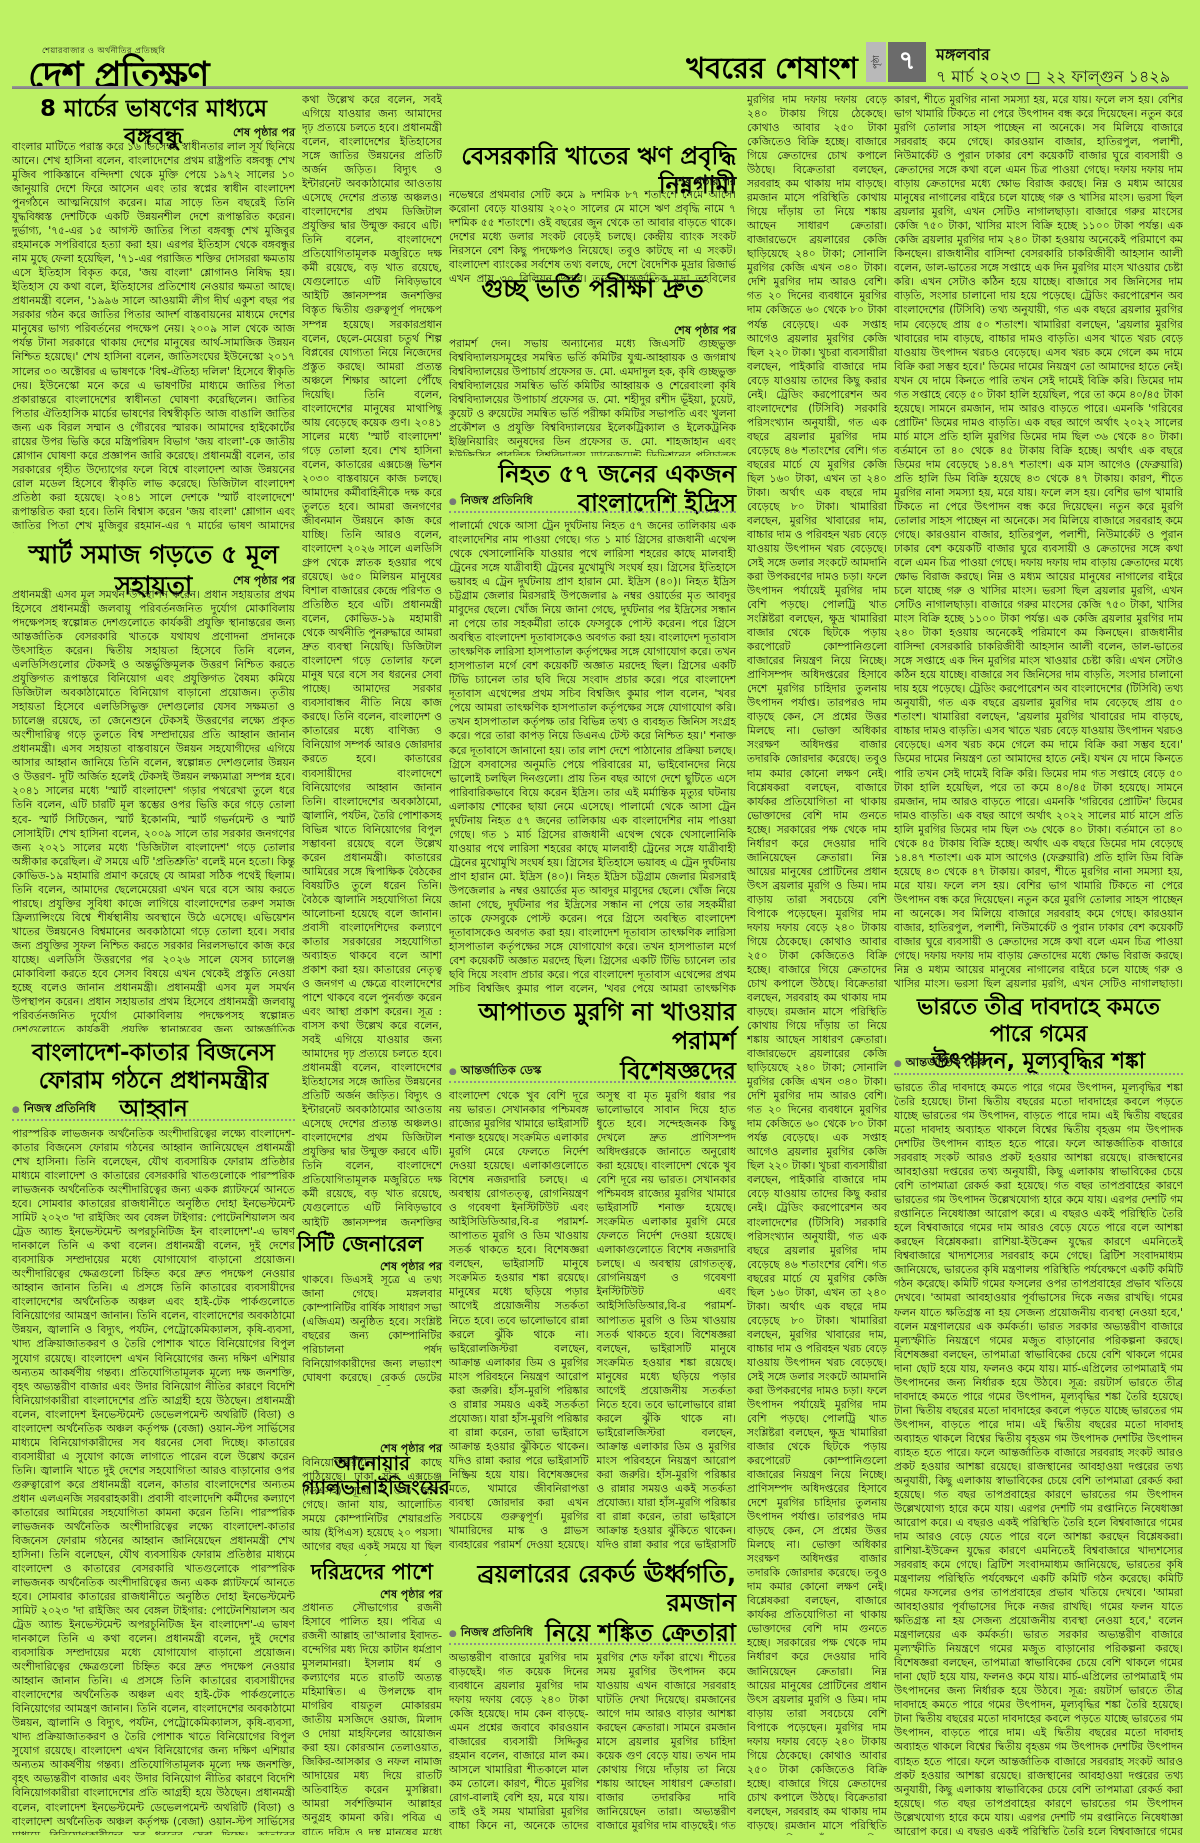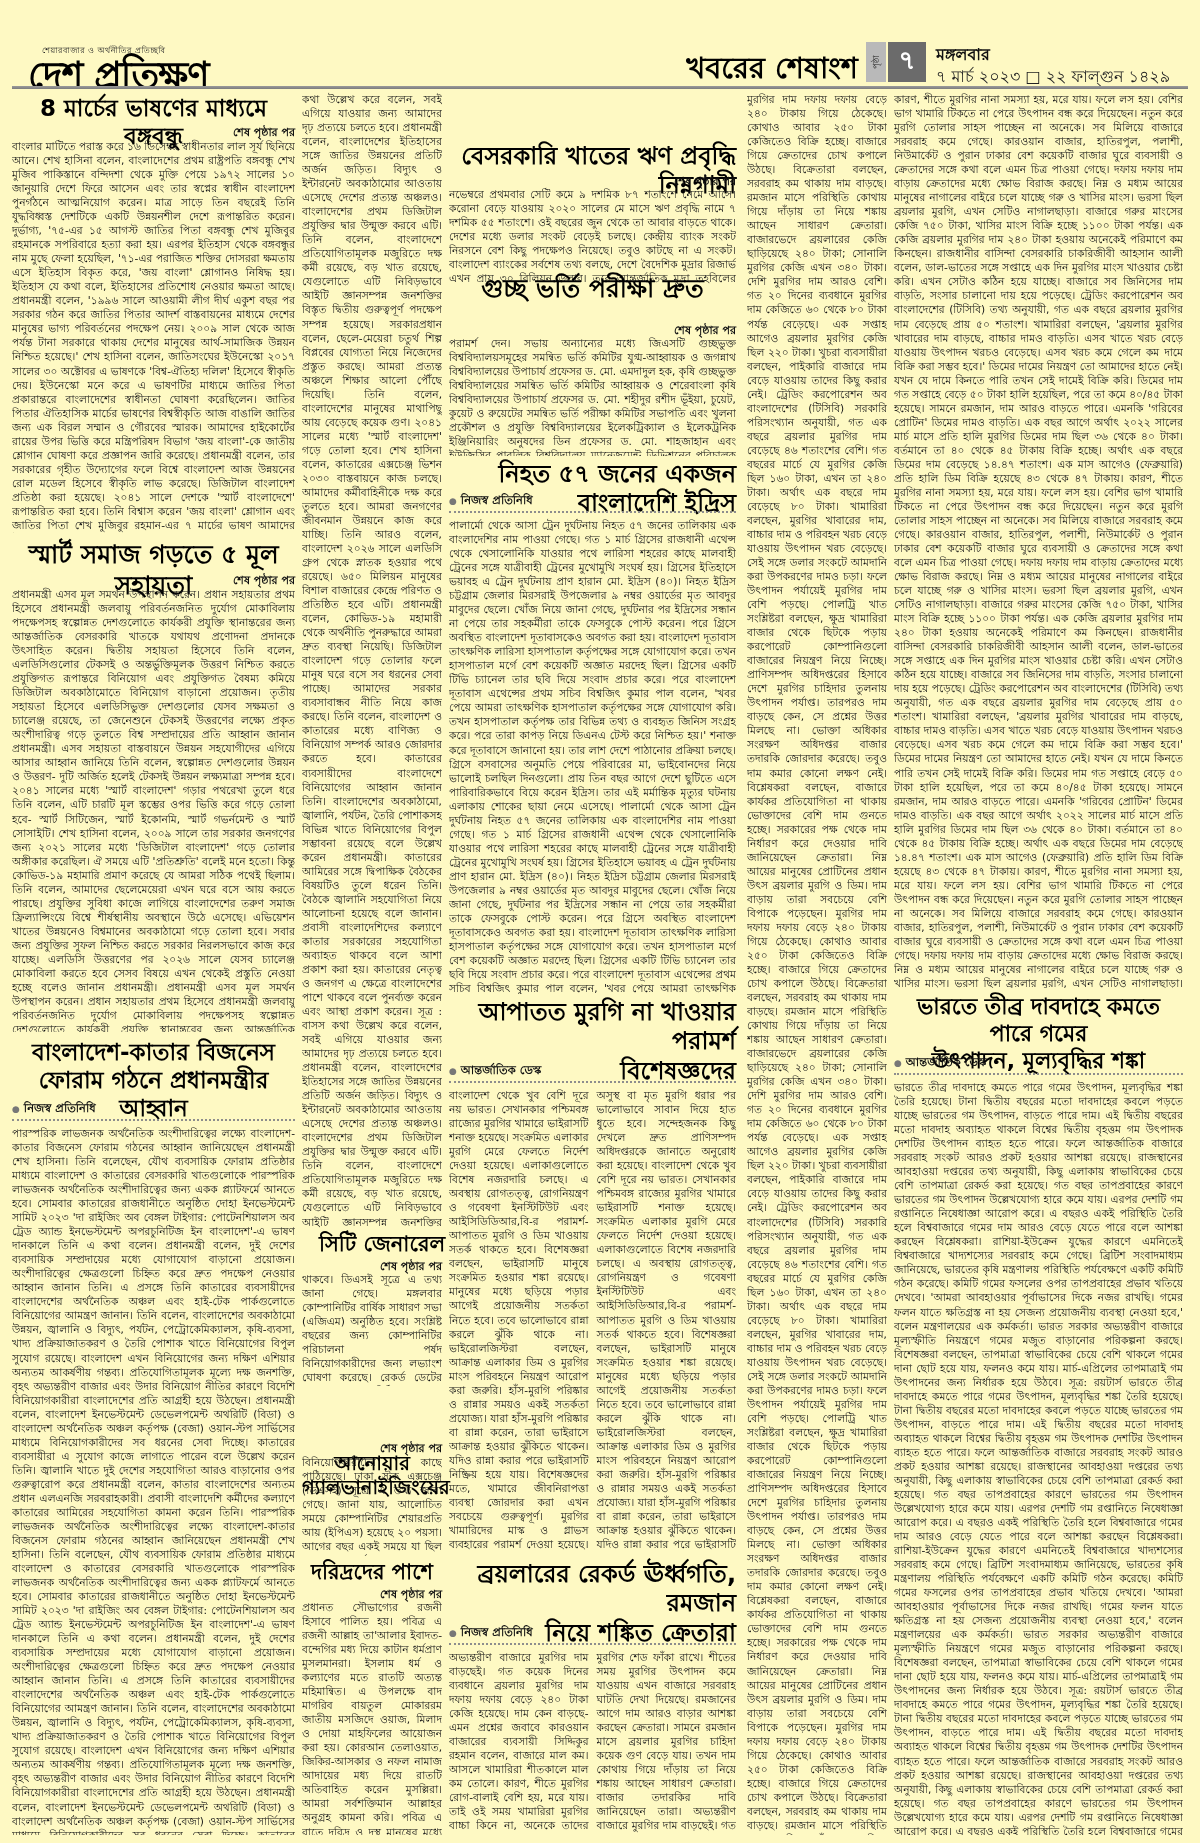--- a/index.html
+++ b/index.html
@@ -1,16 +1,16 @@
 <!DOCTYPE html>
 <html><head>
 <meta charset="utf-8">
 <style>
   html,body{margin:0;padding:0;background:#e8e8e8;}
-  #page{position:relative;width:1200px;height:1843px;background:#fef9c3;margin:0 auto;
+  #page{position:relative;width:1200px;height:1843px;background:#bef264;margin:0 auto;
         font-family:"DejaVu Sans","Liberation Sans",sans-serif;color:#111;overflow:hidden;}
   .abs{position:absolute;}
   
   .tagline{font-size:8px;color:#222;letter-spacing:.5px;}
   .logo{font-size:37px;font-weight:700;color:#000;letter-spacing:-1px;}
   .section-title{font-size:29px;font-weight:700;color:#000;}
   .pagebox-label{background:#b9b9b9;color:#222;writing-mode:vertical-rl;transform:rotate(180deg);
         font-size:8.5px;display:flex;align-items:center;justify-content:center;}
   .pagebox-num{background:#6b6b6b;color:#fff;font-size:26px;font-weight:700;
         display:flex;align-items:center;justify-content:center;}
@@ -49,21 +49,21 @@
   <div class="abs cont" style="left:12px;top:572px;width:283px;">শেষ পৃষ্ঠার পর</div>
   <div class="abs body" style="left:12px;top:587px;width:283px;height:445px;">প্রধানমন্ত্রী এসব মূল সমর্থন উপস্থাপন করেন। প্রধান সহায়তার প্রথম হিসেবে প্রধানমন্ত্রী জলবায়ু পরিবর্তনজনিত দুর্যোগ মোকাবিলায় পদক্ষেপসহ স্বল্পোন্নত দেশগুলোতে কার্যকরী প্রযুক্তি স্থানান্তরের জন্য আন্তর্জাতিক বেসরকারি খাতকে যথাযথ প্রণোদনা প্রদানকে উৎসাহিত করেন। দ্বিতীয় সহায়তা হিসেবে তিনি বলেন, এলডিসিগুলোর টেকসই ও অন্তর্ভুক্তিমূলক উত্তরণ নিশ্চিত করতে প্রযুক্তিগত রূপান্তরে বিনিয়োগ এবং প্রযুক্তিগত বৈষম্য কমিয়ে ডিজিটাল অবকাঠামোতে বিনিয়োগ বাড়ানো প্রয়োজন। তৃতীয় সহায়তা হিসেবে এলডিসিভুক্ত দেশগুলোর যেসব সক্ষমতা ও চ্যালেঞ্জ রয়েছে, তা জেনেশুনে টেকসই উত্তরণের লক্ষ্যে প্রকৃত অংশীদারিত্ব গড়ে তুলতে বিশ্ব সম্প্রদায়ের প্রতি আহ্বান জানান প্রধানমন্ত্রী। এসব সহায়তা বাস্তবায়নে উন্নয়ন সহযোগীদের এগিয়ে আসার আহ্বান জানিয়ে তিনি বলেন, স্বল্পোন্নত দেশগুলোর উন্নয়ন ও উত্তরণ- দুটি অর্জিত হলেই টেকসই উন্নয়ন লক্ষ্যমাত্রা সম্পন্ন হবে। ২০৪১ সালের মধ্যে 'স্মার্ট বাংলাদেশ' গড়ার পথরেখা তুলে ধরে তিনি বলেন, এটি চারটি মূল স্তম্ভের ওপর ভিত্তি করে গড়ে তোলা হবে- স্মার্ট সিটিজেন, স্মার্ট ইকোনমি, স্মার্ট গভর্নমেন্ট ও স্মার্ট সোসাইটি। শেখ হাসিনা বলেন, ২০০৯ সালে তার সরকার জনগণের জন্য ২০২১ সালের মধ্যে 'ডিজিটাল বাংলাদেশ' গড়ে তোলার অঙ্গীকার করেছিল। ঐ সময়ে এটি 'প্রতিশ্রুতি' বলেই মনে হতো। কিন্তু কোভিড-১৯ মহামারি প্রমাণ করেছে যে আমরা সঠিক পথেই ছিলাম। তিনি বলেন, আমাদের ছেলেমেয়েরা এখন ঘরে বসে আয় করতে পারছে। প্রযুক্তির সুবিধা কাজে লাগিয়ে বাংলাদেশের তরুণ সমাজ ফ্রিল্যান্সিংয়ে বিশ্বে শীর্ষস্থানীয় অবস্থানে উঠে এসেছে। এভিয়েশন খাতের উন্নয়নেও বিশ্বমানের অবকাঠামো গড়ে তোলা হবে। সবার জন্য প্রযুক্তির সুফল নিশ্চিত করতে সরকার নিরলসভাবে কাজ করে যাচ্ছে। এলডিসি উত্তরণের পর ২০২৬ সালে যেসব চ্যালেঞ্জ মোকাবিলা করতে হবে সেসব বিষয়ে এখন থেকেই প্রস্তুতি নেওয়া হচ্ছে বলেও জানান প্রধানমন্ত্রী। প্রধানমন্ত্রী এসব মূল সমর্থন উপস্থাপন করেন। প্রধান সহায়তার প্রথম হিসেবে প্রধানমন্ত্রী জলবায়ু পরিবর্তনজনিত দুর্যোগ মোকাবিলায় পদক্ষেপসহ স্বল্পোন্নত দেশগুলোতে কার্যকরী প্রযুক্তি স্থানান্তরের জন্য আন্তর্জাতিক বেসরকারি খাতকে যথাযথ প্রণোদনা প্রদানকে উৎসাহিত করেন। দ্বিতীয় সহায়তা হিসেবে তিনি বলেন, এলডিসিগুলোর টেকসই ও অন্তর্ভুক্তিমূলক উত্তরণ নিশ্চিত করতে প্রযুক্তিগত রূপান্তরে বিনিয়োগ এবং প্রযুক্তিগত বৈষম্য কমিয়ে ডিজিটাল অবকাঠামোতে বিনিয়োগ বাড়ানো প্রয়োজন। তৃতীয় সহায়তা হিসেবে এলডিসিভুক্ত দেশগুলোর যেসব সক্ষমতা ও চ্যালেঞ্জ রয়েছে, তা জেনেশুনে টেকসই উত্তরণের লক্ষ্যে প্রকৃত অংশীদারিত্ব গড়ে তুলতে বিশ্ব সম্প্রদায়ের প্রতি আহ্বান জানান প্রধানমন্ত্রী। এসব সহায়তা বাস্তবায়নে উন্নয়ন সহযোগীদের এগিয়ে আসার আহ্বান জানিয়ে তিনি বলেন, স্বল্পোন্নত দেশগুলোর উন্নয়ন ও উত্তরণ- দুটি অর্জিত হলেই টেকসই উন্নয়ন লক্ষ্যমাত্রা সম্পন্ন হবে। ২০৪১ সালের মধ্যে 'স্মার্ট বাংলাদেশ' গড়ার পথরেখা তুলে ধরে তিনি বলেন, এটি চারটি মূল স্তম্ভের ওপর ভিত্তি করে গড়ে তোলা হবে- স্মার্ট সিটিজেন, স্মার্ট ইকোনমি, স্মার্ট গভর্নমেন্ট ও স্মার্ট সোসাইটি। শেখ হাসিনা বলেন, ২০০৯ সালে তার সরকার জনগণের জন্য ২০২১ সালের মধ্যে 'ডিজিটাল বাংলাদেশ' গড়ে তোলার অঙ্গীকার করেছিল। ঐ সময়ে এটি 'প্রতিশ্রুতি' বলেই মনে হতো। কিন্তু কোভিড-১৯ মহামারি প্রমাণ করেছে যে আমরা সঠিক পথেই ছিলাম। তিনি বলেন, আমাদের ছেলেমেয়েরা এখন ঘরে বসে আয় করতে পারছে। প্রযুক্তির সুবিধা কাজে লাগিয়ে বাংলাদেশের তরুণ সমাজ ফ্রিল্যান্সিংয়ে বিশ্বে শীর্ষস্থানীয় অবস্থানে উঠে এসেছে। এভিয়েশন খাতের উন্নয়নেও বিশ্বমানের অবকাঠামো গড়ে তোলা হবে। সবার জন্য প্রযুক্তির সুফল নিশ্চিত করতে সরকার নিরলসভাবে কাজ করে যাচ্ছে। এলডিসি উত্তরণের পর ২০২৬ সালে যেসব চ্যালেঞ্জ মোকাবিলা করতে হবে সেসব বিষয়ে এখন থেকেই প্রস্তুতি নেওয়া হচ্ছে বলেও জানান প্রধানমন্ত্রী।</div>
 
   <div class="abs hl h23" style="left:12px;top:1038px;width:283px;">বাংলাদেশ-কাতার বিজনেস ফোরাম গঠনে প্রধানমন্ত্রীর আহ্বান</div>
   <div class="abs byline" style="left:12px;top:1100px;width:283px;"><span class="dot">●</span><span>নিজস্ব প্রতিনিধি</span></div>
   <div class="abs dotted" style="left:12px;top:1116px;width:283px;"></div>
   <div class="abs body" style="left:12px;top:1126px;width:283px;height:709px;">পারস্পরিক লাভজনক অর্থনৈতিক অংশীদারিত্বের লক্ষ্যে বাংলাদেশ-কাতার বিজনেস ফোরাম গঠনের আহ্বান জানিয়েছেন প্রধানমন্ত্রী শেখ হাসিনা। তিনি বলেছেন, যৌথ ব্যবসায়িক ফোরাম প্রতিষ্ঠার মাধ্যমে বাংলাদেশ ও কাতারের বেসরকারি খাতগুলোকে পারস্পরিক লাভজনক অর্থনৈতিক অংশীদারিত্বের জন্য একক প্ল্যাটফর্মে আনতে হবে। সোমবার কাতারের রাজধানীতে অনুষ্ঠিত দোহা ইনভেস্টমেন্ট সামিট ২০২৩ 'দা রাইজিং অব বেঙ্গল টাইগার: পোটেনশিয়ালস অব ট্রেড অ্যান্ড ইনভেস্টমেন্ট অপরচুনিটিজ ইন বাংলাদেশ'-এ ভাষণ দানকালে তিনি এ কথা বলেন। প্রধানমন্ত্রী বলেন, দুই দেশের ব্যবসায়িক সম্প্রদায়ের মধ্যে যোগাযোগ বাড়ানো প্রয়োজন। অংশীদারিত্বের ক্ষেত্রগুলো চিহ্নিত করে দ্রুত পদক্ষেপ নেওয়ার আহ্বান জানান তিনি। এ প্রসঙ্গে তিনি কাতারের ব্যবসায়ীদের বাংলাদেশের অর্থনৈতিক অঞ্চল এবং হাই-টেক পার্কগুলোতে বিনিয়োগের আমন্ত্রণ জানান। তিনি বলেন, বাংলাদেশের অবকাঠামো উন্নয়ন, জ্বালানি ও বিদ্যুৎ, পর্যটন, পেট্রোকেমিক্যালস, কৃষি-ব্যবসা, খাদ্য প্রক্রিয়াজাতকরণ ও তৈরি পোশাক খাতে বিনিয়োগের বিপুল সুযোগ রয়েছে। বাংলাদেশ এখন বিনিয়োগের জন্য দক্ষিণ এশিয়ার অন্যতম আকর্ষণীয় গন্তব্য। প্রতিযোগিতামূলক মূল্যে দক্ষ জনশক্তি, বৃহৎ অভ্যন্তরীণ বাজার এবং উদার বিনিয়োগ নীতির কারণে বিদেশি বিনিয়োগকারীরা বাংলাদেশের প্রতি আগ্রহী হয়ে উঠছেন। প্রধানমন্ত্রী বলেন, বাংলাদেশ ইনভেস্টমেন্ট ডেভেলপমেন্ট অথরিটি (বিডা) ও বাংলাদেশ অর্থনৈতিক অঞ্চল কর্তৃপক্ষ (বেজা) ওয়ান-স্টপ সার্ভিসের মাধ্যমে বিনিয়োগকারীদের সব ধরনের সেবা দিচ্ছে। কাতারের ব্যবসায়ীরা এ সুযোগ কাজে লাগাতে পারেন বলে উল্লেখ করেন তিনি। জ্বালানি খাতে দুই দেশের সহযোগিতা আরও বাড়ানোর ওপর গুরুত্বারোপ করে প্রধানমন্ত্রী বলেন, কাতার বাংলাদেশের অন্যতম প্রধান এলএনজি সরবরাহকারী। প্রবাসী বাংলাদেশি কর্মীদের কল্যাণে কাতারের আমিরের সহযোগিতা কামনা করেন তিনি। পারস্পরিক লাভজনক অর্থনৈতিক অংশীদারিত্বের লক্ষ্যে বাংলাদেশ-কাতার বিজনেস ফোরাম গঠনের আহ্বান জানিয়েছেন প্রধানমন্ত্রী শেখ হাসিনা। তিনি বলেছেন, যৌথ ব্যবসায়িক ফোরাম প্রতিষ্ঠার মাধ্যমে বাংলাদেশ ও কাতারের বেসরকারি খাতগুলোকে পারস্পরিক লাভজনক অর্থনৈতিক অংশীদারিত্বের জন্য একক প্ল্যাটফর্মে আনতে হবে। সোমবার কাতারের রাজধানীতে অনুষ্ঠিত দোহা ইনভেস্টমেন্ট সামিট ২০২৩ 'দা রাইজিং অব বেঙ্গল টাইগার: পোটেনশিয়ালস অব ট্রেড অ্যান্ড ইনভেস্টমেন্ট অপরচুনিটিজ ইন বাংলাদেশ'-এ ভাষণ দানকালে তিনি এ কথা বলেন। প্রধানমন্ত্রী বলেন, দুই দেশের ব্যবসায়িক সম্প্রদায়ের মধ্যে যোগাযোগ বাড়ানো প্রয়োজন। অংশীদারিত্বের ক্ষেত্রগুলো চিহ্নিত করে দ্রুত পদক্ষেপ নেওয়ার আহ্বান জানান তিনি। এ প্রসঙ্গে তিনি কাতারের ব্যবসায়ীদের বাংলাদেশের অর্থনৈতিক অঞ্চল এবং হাই-টেক পার্কগুলোতে বিনিয়োগের আমন্ত্রণ জানান। তিনি বলেন, বাংলাদেশের অবকাঠামো উন্নয়ন, জ্বালানি ও বিদ্যুৎ, পর্যটন, পেট্রোকেমিক্যালস, কৃষি-ব্যবসা, খাদ্য প্রক্রিয়াজাতকরণ ও তৈরি পোশাক খাতে বিনিয়োগের বিপুল সুযোগ রয়েছে। বাংলাদেশ এখন বিনিয়োগের জন্য দক্ষিণ এশিয়ার অন্যতম আকর্ষণীয় গন্তব্য। প্রতিযোগিতামূলক মূল্যে দক্ষ জনশক্তি, বৃহৎ অভ্যন্তরীণ বাজার এবং উদার বিনিয়োগ নীতির কারণে বিদেশি বিনিয়োগকারীরা বাংলাদেশের প্রতি আগ্রহী হয়ে উঠছেন। প্রধানমন্ত্রী বলেন, বাংলাদেশ ইনভেস্টমেন্ট ডেভেলপমেন্ট অথরিটি (বিডা) ও বাংলাদেশ অর্থনৈতিক অঞ্চল কর্তৃপক্ষ (বেজা) ওয়ান-স্টপ সার্ভিসের মাধ্যমে বিনিয়োগকারীদের সব ধরনের সেবা দিচ্ছে। কাতারের ব্যবসায়ীরা এ সুযোগ কাজে লাগাতে পারেন বলে উল্লেখ করেন তিনি। জ্বালানি খাতে দুই দেশের সহযোগিতা আরও বাড়ানোর ওপর গুরুত্বারোপ করে প্রধানমন্ত্রী বলেন, কাতার বাংলাদেশের অন্যতম প্রধান এলএনজি সরবরাহকারী। প্রবাসী বাংলাদেশি কর্মীদের কল্যাণে কাতারের আমিরের সহযোগিতা কামনা করেন তিনি।</div>
 
   <div class="abs body" style="left:302px;top:92px;width:140px;height:1136px;">কথা উল্লেখ করে বলেন, সবই এগিয়ে যাওয়ার জন্য আমাদের দৃঢ় প্রত্যয়ে চলতে হবে। প্রধানমন্ত্রী বলেন, বাংলাদেশের ইতিহাসের সঙ্গে জাতির উন্নয়নের প্রতিটি অর্জন জড়িত। বিদ্যুৎ ও ইন্টারনেট অবকাঠামোর আওতায় এসেছে দেশের প্রত্যন্ত অঞ্চলও। বাংলাদেশের প্রথম ডিজিটাল প্রযুক্তির দ্বার উন্মুক্ত করবে এটি। তিনি বলেন, বাংলাদেশে প্রতিযোগিতামূলক মজুরিতে দক্ষ কর্মী রয়েছে, বড় খাত রয়েছে, যেগুলোতে এটি নিবিড়ভাবে আইটি জ্ঞানসম্পন্ন জনশক্তির বিস্তৃত দ্বিতীয় গুরুত্বপূর্ণ পদক্ষেপ সম্পন্ন হয়েছে। সরকারপ্রধান বলেন, ছেলে-মেয়েরা চতুর্থ শিল্প বিপ্লবের যোগ্যতা নিয়ে নিজেদের প্রস্তুত করছে। আমরা প্রত্যন্ত অঞ্চলে শিক্ষার আলো পৌঁছে দিয়েছি। তিনি বলেন, বাংলাদেশের মানুষের মাথাপিছু আয় বেড়েছে কয়েক গুণ। ২০৪১ সালের মধ্যে 'স্মার্ট বাংলাদেশ' গড়ে তোলা হবে। শেখ হাসিনা বলেন, কাতারের এক্সচেঞ্জ ভিশন ২০৩০ বাস্তবায়নে কাজ চলছে। আমাদের কর্মীবাহিনীকে দক্ষ করে তুলতে হবে। আমরা জনগণের জীবনমান উন্নয়নে কাজ করে যাচ্ছি। তিনি আরও বলেন, বাংলাদেশ ২০২৬ সালে এলডিসি গ্রুপ থেকে স্নাতক হওয়ার পথে রয়েছে। ৬৫০ মিলিয়ন মানুষের বিশাল বাজারের কেন্দ্রে পরিণত ও প্রতিষ্ঠিত হবে এটি। প্রধানমন্ত্রী বলেন, কোভিড-১৯ মহামারী থেকে অর্থনীতি পুনরুদ্ধারে আমরা দ্রুত ব্যবস্থা নিয়েছি। ডিজিটাল বাংলাদেশ গড়ে তোলার ফলে মানুষ ঘরে বসে সব ধরনের সেবা পাচ্ছে। আমাদের সরকার ব্যবসাবান্ধব নীতি নিয়ে কাজ করছে। তিনি বলেন, বাংলাদেশ ও কাতারের মধ্যে বাণিজ্য ও বিনিয়োগ সম্পর্ক আরও জোরদার করতে হবে। কাতারের ব্যবসায়ীদের বাংলাদেশে বিনিয়োগের আহ্বান জানান তিনি। বাংলাদেশের অবকাঠামো, জ্বালানি, পর্যটন, তৈরি পোশাকসহ বিভিন্ন খাতে বিনিয়োগের বিপুল সম্ভাবনা রয়েছে বলে উল্লেখ করেন প্রধানমন্ত্রী। কাতারের আমিরের সঙ্গে দ্বিপাক্ষিক বৈঠকের বিষয়টিও তুলে ধরেন তিনি। বৈঠকে জ্বালানি সহযোগিতা নিয়ে আলোচনা হয়েছে বলে জানান। প্রবাসী বাংলাদেশিদের কল্যাণে কাতার সরকারের সহযোগিতা অব্যাহত থাকবে বলে আশা প্রকাশ করা হয়। কাতারের নেতৃত্ব ও জনগণ এ ক্ষেত্রে বাংলাদেশের পাশে থাকবে বলে পুনর্ব্যক্ত করেন এবং আস্থা প্রকাশ করেন। সূত্র : বাসস কথা উল্লেখ করে বলেন, সবই এগিয়ে যাওয়ার জন্য আমাদের দৃঢ় প্রত্যয়ে চলতে হবে। প্রধানমন্ত্রী বলেন, বাংলাদেশের ইতিহাসের সঙ্গে জাতির উন্নয়নের প্রতিটি অর্জন জড়িত। বিদ্যুৎ ও ইন্টারনেট অবকাঠামোর আওতায় এসেছে দেশের প্রত্যন্ত অঞ্চলও। বাংলাদেশের প্রথম ডিজিটাল প্রযুক্তির দ্বার উন্মুক্ত করবে এটি। তিনি বলেন, বাংলাদেশে প্রতিযোগিতামূলক মজুরিতে দক্ষ কর্মী রয়েছে, বড় খাত রয়েছে, যেগুলোতে এটি নিবিড়ভাবে আইটি জ্ঞানসম্পন্ন জনশক্তির বিস্তৃত দ্বিতীয় গুরুত্বপূর্ণ পদক্ষেপ সম্পন্ন হয়েছে। সরকারপ্রধান বলেন, ছেলে-মেয়েরা চতুর্থ শিল্প বিপ্লবের যোগ্যতা নিয়ে নিজেদের প্রস্তুত করছে। আমরা প্রত্যন্ত অঞ্চলে শিক্ষার আলো পৌঁছে দিয়েছি। তিনি বলেন, বাংলাদেশের মানুষের মাথাপিছু আয় বেড়েছে কয়েক গুণ। ২০৪১ সালের মধ্যে 'স্মার্ট বাংলাদেশ' গড়ে তোলা হবে। শেখ হাসিনা বলেন, কাতারের এক্সচেঞ্জ ভিশন ২০৩০ বাস্তবায়নে কাজ চলছে। আমাদের কর্মীবাহিনীকে দক্ষ করে তুলতে হবে। আমরা জনগণের জীবনমান উন্নয়নে কাজ করে যাচ্ছি। তিনি আরও বলেন, বাংলাদেশ ২০২৬ সালে এলডিসি গ্রুপ থেকে স্নাতক হওয়ার পথে রয়েছে। ৬৫০ মিলিয়ন মানুষের বিশাল বাজারের কেন্দ্রে পরিণত ও প্রতিষ্ঠিত হবে এটি। প্রধানমন্ত্রী বলেন, কোভিড-১৯ মহামারী থেকে অর্থনীতি পুনরুদ্ধারে আমরা দ্রুত ব্যবস্থা নিয়েছি। ডিজিটাল বাংলাদেশ গড়ে তোলার ফলে মানুষ ঘরে বসে সব ধরনের সেবা পাচ্ছে। আমাদের সরকার ব্যবসাবান্ধব নীতি নিয়ে কাজ করছে। তিনি বলেন, বাংলাদেশ ও কাতারের মধ্যে বাণিজ্য ও বিনিয়োগ সম্পর্ক আরও জোরদার করতে হবে। কাতারের ব্যবসায়ীদের বাংলাদেশে বিনিয়োগের আহ্বান জানান তিনি। বাংলাদেশের অবকাঠামো, জ্বালানি, পর্যটন, তৈরি পোশাকসহ বিভিন্ন খাতে বিনিয়োগের বিপুল সম্ভাবনা রয়েছে বলে উল্লেখ করেন প্রধানমন্ত্রী। কাতারের আমিরের সঙ্গে দ্বিপাক্ষিক বৈঠকের বিষয়টিও তুলে ধরেন তিনি। বৈঠকে জ্বালানি সহযোগিতা নিয়ে আলোচনা হয়েছে বলে জানান। প্রবাসী বাংলাদেশিদের কল্যাণে কাতার সরকারের সহযোগিতা অব্যাহত থাকবে বলে আশা প্রকাশ করা হয়। কাতারের নেতৃত্ব ও জনগণ এ ক্ষেত্রে বাংলাদেশের পাশে থাকবে বলে পুনর্ব্যক্ত করেন এবং আস্থা প্রকাশ করেন। সূত্র : বাসস</div>
 
-  <div class="abs hl h21" style="left:312px;top:1232px;width:140px;">সিটি জেনারেল</div>
+  <div class="abs hl h21" style="left:290px;top:1232px;width:140px;">সিটি জেনারেল</div>
   <div class="abs cont" style="left:302px;top:1258px;width:140px;">শেষ পৃষ্ঠার পর</div>
   <div class="abs body" style="left:302px;top:1272px;width:140px;height:114px;">থাকবে। ডিএসই সূত্রে এ তথ্য জানা গেছে। মঙ্গলবার কোম্পানিটির বার্ষিক সাধারণ সভা (এজিএম) অনুষ্ঠিত হবে। সংশ্লিষ্ট বছরের জন্য কোম্পানিটির পরিচালনা পর্ষদ বিনিয়োগকারীদের জন্য লভ্যাংশ ঘোষণা করেছে। রেকর্ড ডেটের কারণে কোম্পানিটির শেয়ার লেনদেন বন্ধ থাকবে। সভায় অন্যান্য আলোচ্যসূচির সঙ্গে লভ্যাংশ অনুমোদনের বিষয়টিও উঠবে বলে জানা গেছে।</div>
 
   <div class="abs hl h19" style="left:302px;top:1452px;width:140px;">আনোয়ার গ্যালভানাইজিংয়ের</div>
   <div class="abs cont" style="left:302px;top:1440px;width:140px;">শেষ পৃষ্ঠার পর</div>
   <div class="abs body" style="left:302px;top:1455px;width:140px;height:101px;">বিনিয়োগকারীদের কাছে পাঠিয়েছে। ঢাকা স্টক এক্সচেঞ্জ (ডিএসই) সূত্রে এ তথ্য জানা গেছে। জানা যায়, আলোচিত সময়ে কোম্পানিটির শেয়ারপ্রতি আয় (ইপিএস) হয়েছে ২০ পয়সা। আগের বছর একই সময়ে যা ছিল ৩০ পয়সা। সর্বশেষ ২০২১ সালে কোম্পানিটি বিনিয়োগকারীদের ১০ শতাংশ স্টক ডিভিডেন্ড ঘোষণা দিয়েছিলো।</div>
 
   <div class="abs hl h21" style="left:302px;top:1560px;width:140px;">দরিদ্রদের পাশে</div>
   <div class="abs cont" style="left:302px;top:1586px;width:140px;">শেষ পৃষ্ঠার পর</div>
   <div class="abs body" style="left:302px;top:1600px;width:140px;height:235px;">প্রধানত সৌভাগ্যের রজনী হিসাবে পালিত হয়। পবিত্র এ রজনী আল্লাহ তা'আলার ইবাদত-বন্দেগির মধ্য দিয়ে কাটান ধর্মপ্রাণ মুসলমানরা। ইসলাম ধর্ম ও কল্যাণের মতে রাতটি অত্যন্ত মহিমান্বিত। এ উপলক্ষে বাদ মাগরিব বায়তুল মোকাররম জাতীয় মসজিদে ওয়াজ, মিলাদ ও দোয়া মাহফিলের আয়োজন করা হয়। কোরআন তেলাওয়াত, জিকির-আসকার ও নফল নামাজ আদায়ের মধ্য দিয়ে রাতটি অতিবাহিত করেন মুসল্লিরা। আমরা সর্বশক্তিমান আল্লাহর অনুগ্রহ কামনা করি। পবিত্র এ রাতে দরিদ্র ও দুস্থ মানুষের মধ্যে খাবার বিতরণ করা হয়। সমাজের বিত্তবানদের দরিদ্রদের পাশে দাঁড়ানোর আহ্বান জানানো হয়েছে।</div>

